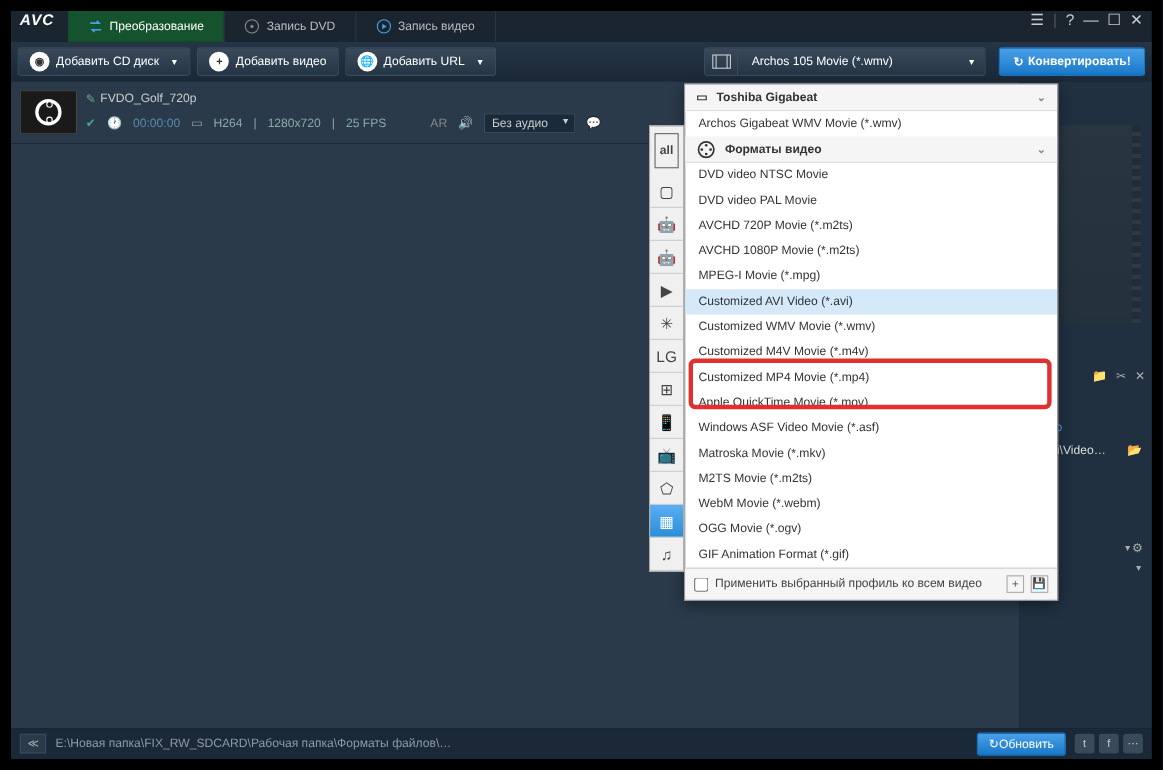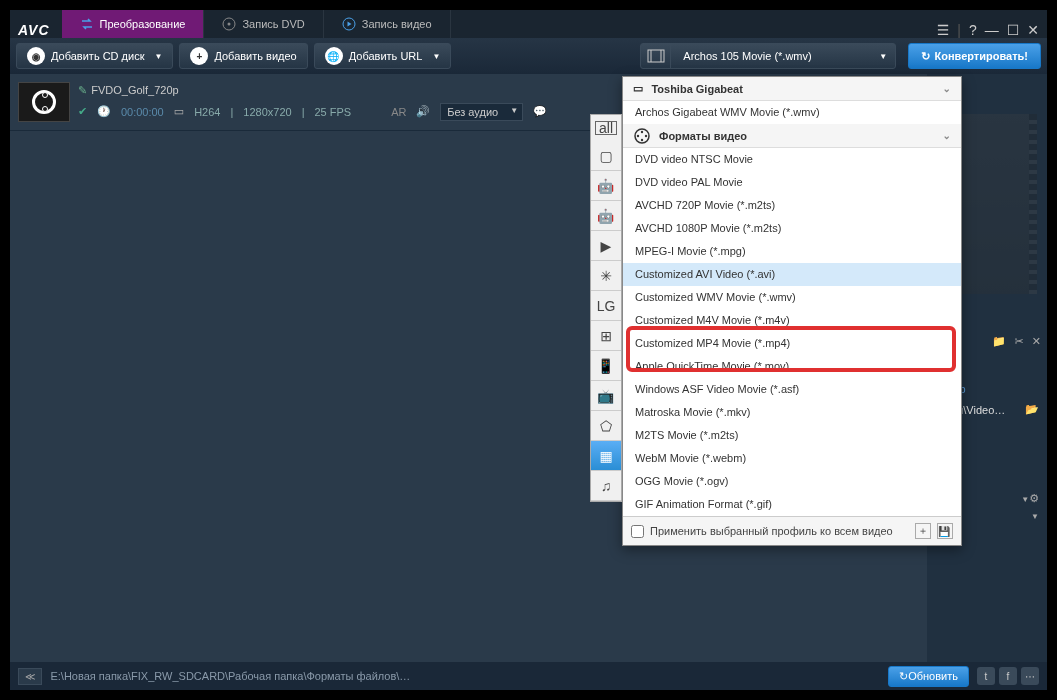--- a/index.html
+++ b/index.html
@@ -1,22 +1,22 @@
 <!DOCTYPE html>
 <html><head>
 <meta charset="utf-8">
 <style>
 *{margin:0;padding:0;box-sizing:border-box;font-family:Tahoma,Arial,sans-serif;font-size:11px;}
 body{background:#000;width:1057px;height:700px;position:relative;overflow:hidden;}
 .window{position:absolute;left:0;top:0;width:1057px;height:700px;background:#0a1520;border:10px solid #000;}
-.titlebar{height:28px;background:#1a2530;display:flex;align-items:flex-end;padding:0 8px;}
+.titlebar{height:28px;background:#1a2530;display:flex;align-items:flex-start;padding:0 8px;}
 .logo{color:#fff;font-weight:bold;font-size:14px;font-style:italic;margin-right:12px;letter-spacing:1px;}
 .tabs{display:flex;flex:1;}
 .tab{display:flex;align-items:center;gap:6px;padding:0 18px;height:28px;color:#bbb;cursor:pointer;border-right:1px solid #2a3540;}
-.tab.active{background:#701a75;color:#fff;}
+.tab.active{background:#14532d;color:#fff;}
 .winbtns{display:flex;gap:8px;align-items:center;color:#ccc;}
 .winbtns span{cursor:pointer;font-size:14px;}
 .toolbar{height:36px;background:linear-gradient(#263545,#1a2838);display:flex;align-items:center;padding:6px;gap:6px;}
 .tbtn{display:flex;align-items:center;gap:6px;background:linear-gradient(#3a4a5a,#253545);border:1px solid #3a4a5a;border-radius:3px;color:#fff;padding:4px 10px;height:26px;cursor:pointer;}
 .tbtn .ic{width:18px;height:18px;background:#fff;border-radius:50%;display:inline-flex;align-items:center;justify-content:center;color:#333;font-weight:bold;font-size:10px;}
 .tbtn .caret{margin-left:4px;font-size:8px;}
 .spacer{flex:1;}
 .fmt-btn{display:flex;align-items:center;background:linear-gradient(#3a4a5a,#253545);border:1px solid #3a4a5a;border-radius:3px;color:#fff;height:26px;cursor:pointer;margin-right:6px;}
 .fmt-ic{width:30px;height:26px;display:flex;align-items:center;justify-content:center;border-right:1px solid #3a4a5a;}
 .fmt-txt{padding:0 40px 0 12px;min-width:200px;}
@@ -219,21 +219,21 @@
       <span>↻</span><span>Обновить</span>
     </span>
     <div class="social">
       <span>t</span>
       <span>f</span>
       <span>⋯</span>
     </div>
   </div>
 
   <div class="cat-strip" id="catstrip">
-      <div style="font-size: 14px; font-weight: normal; border: 1px solid rgb(102, 102, 102); width: 22px; height: 14px; margin: 6px auto;">all</div>
+      <div style="font-size: 11px; font-weight: bold; border: 1px solid rgb(102, 102, 102); width: 22px; height: 32px; margin: 6px auto;">all</div>
       <div>▢</div>
       <div>🤖</div>
       <div>🤖</div>
       <div>▶</div>
       <div>✳</div>
       <div>LG</div>
       <div>⊞</div>
       <div>📱</div>
       <div>📺</div>
       <div>⬠</div>

